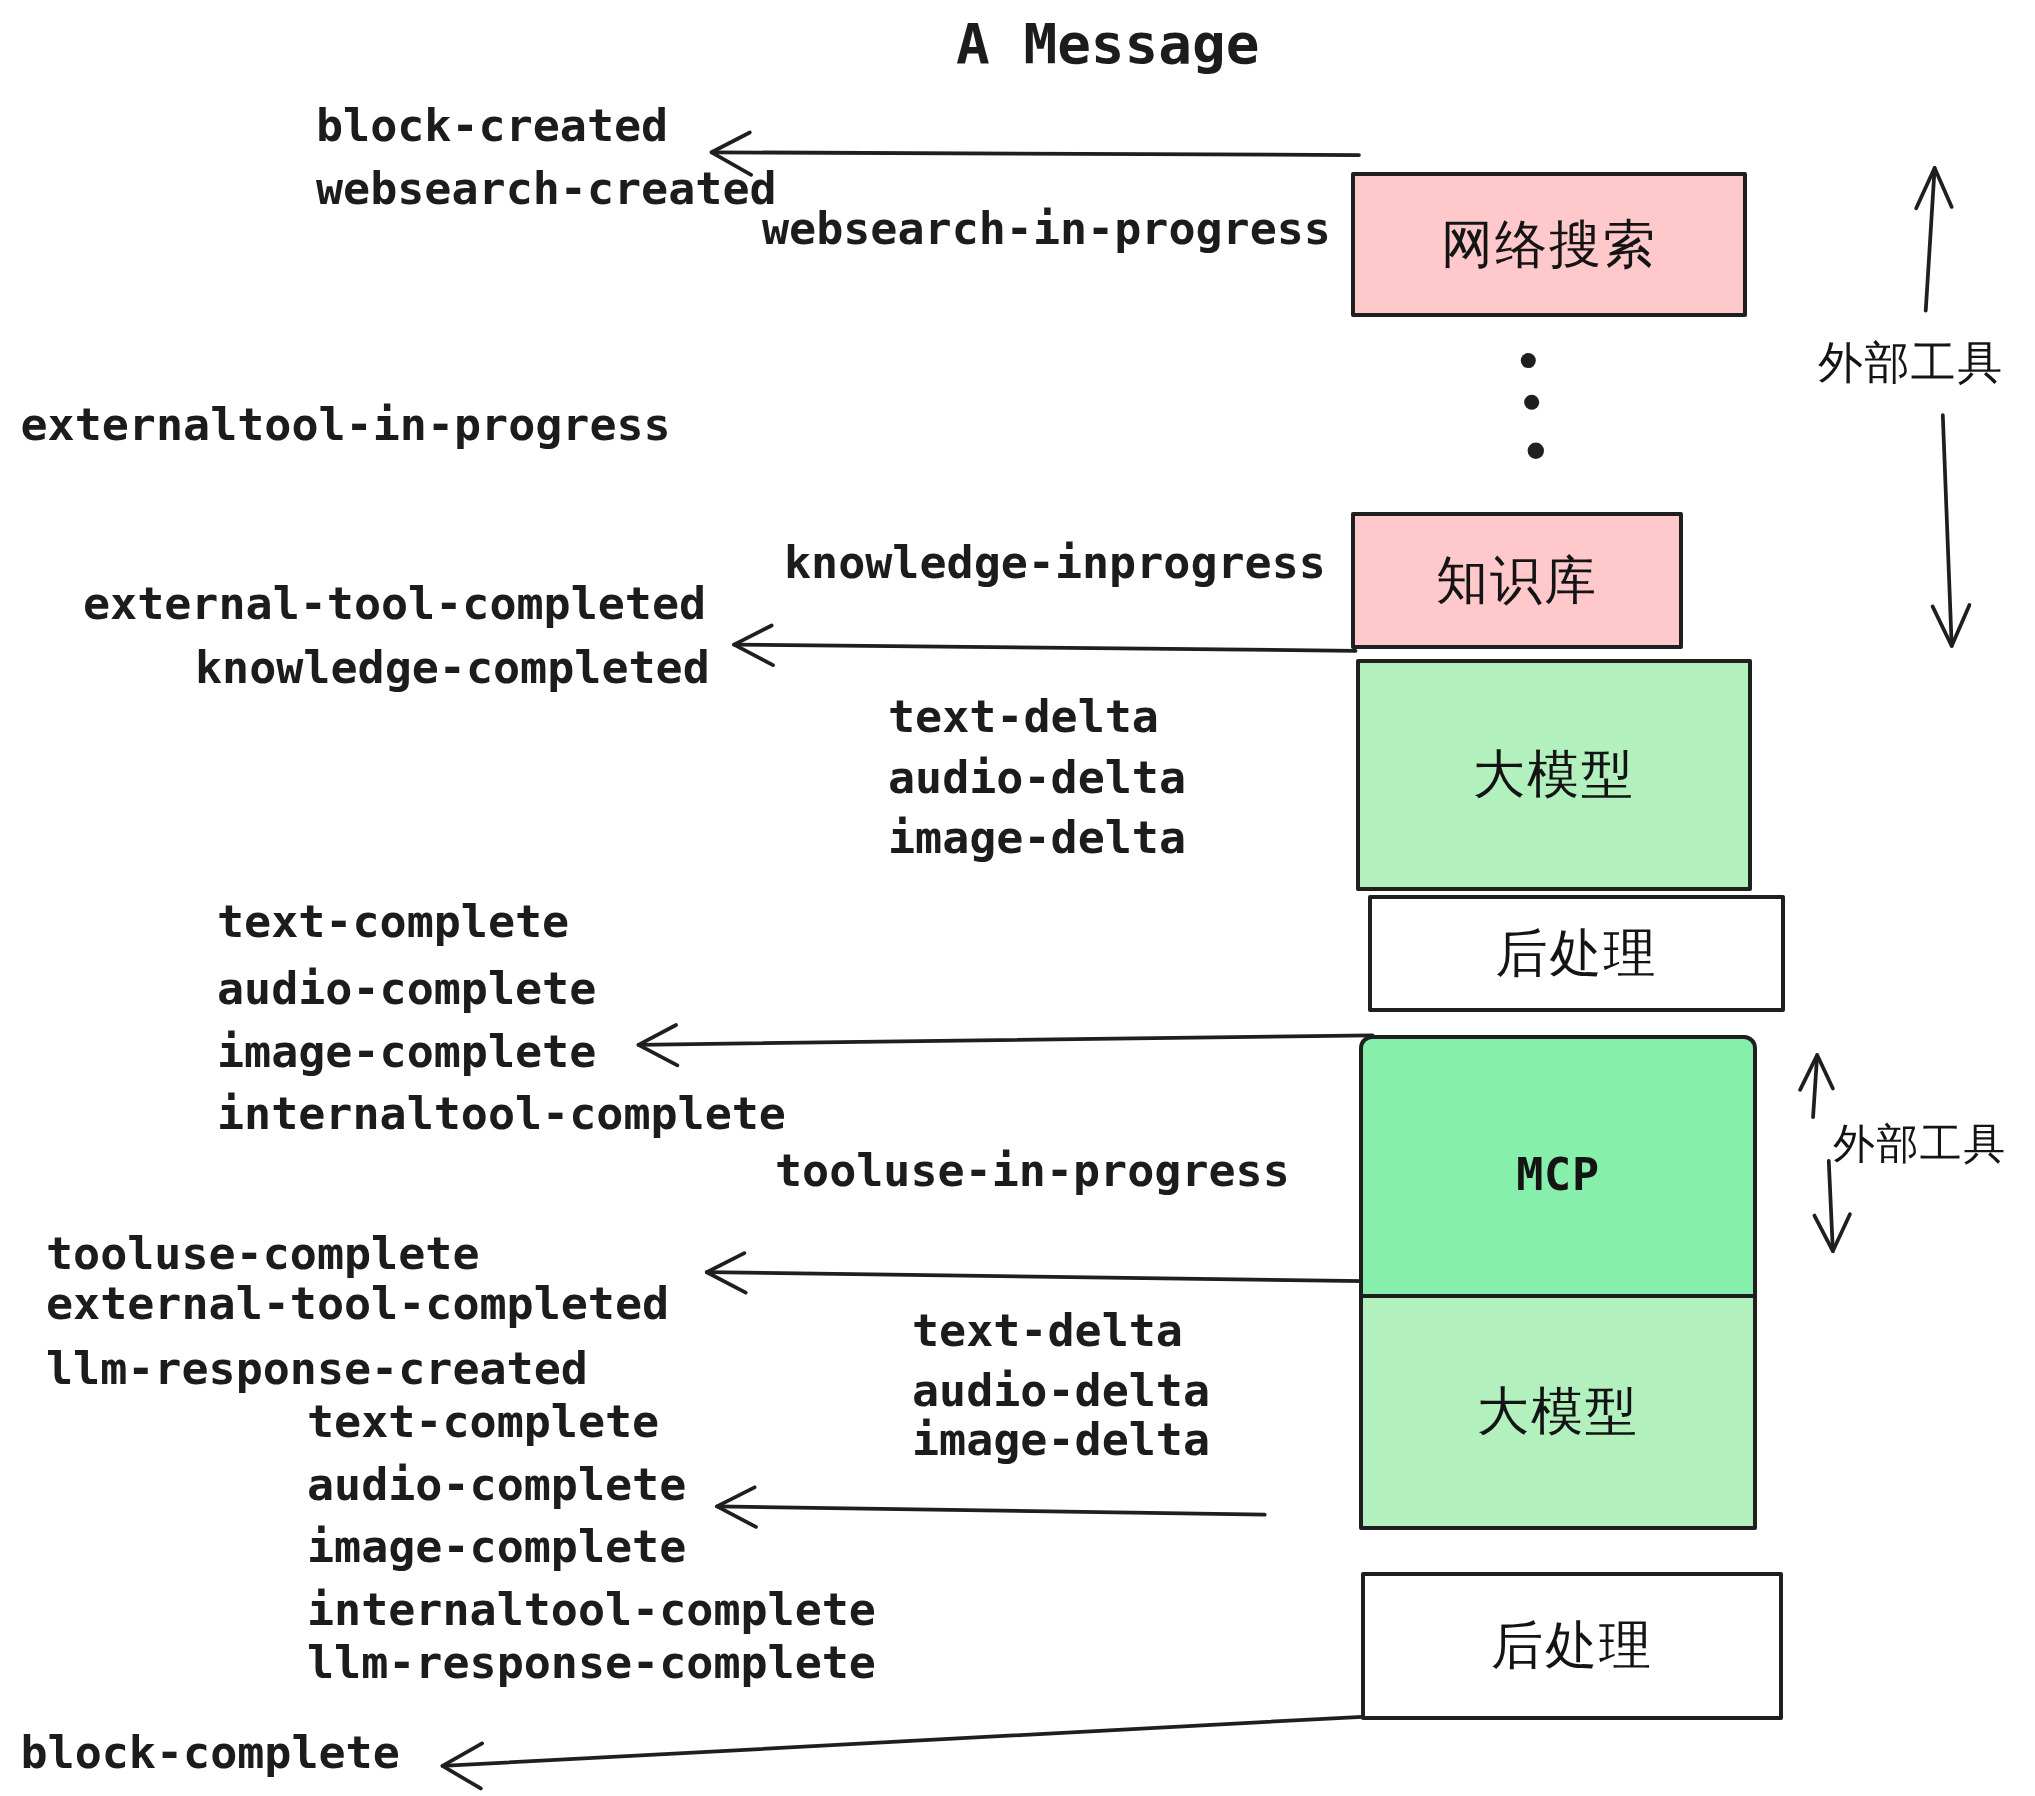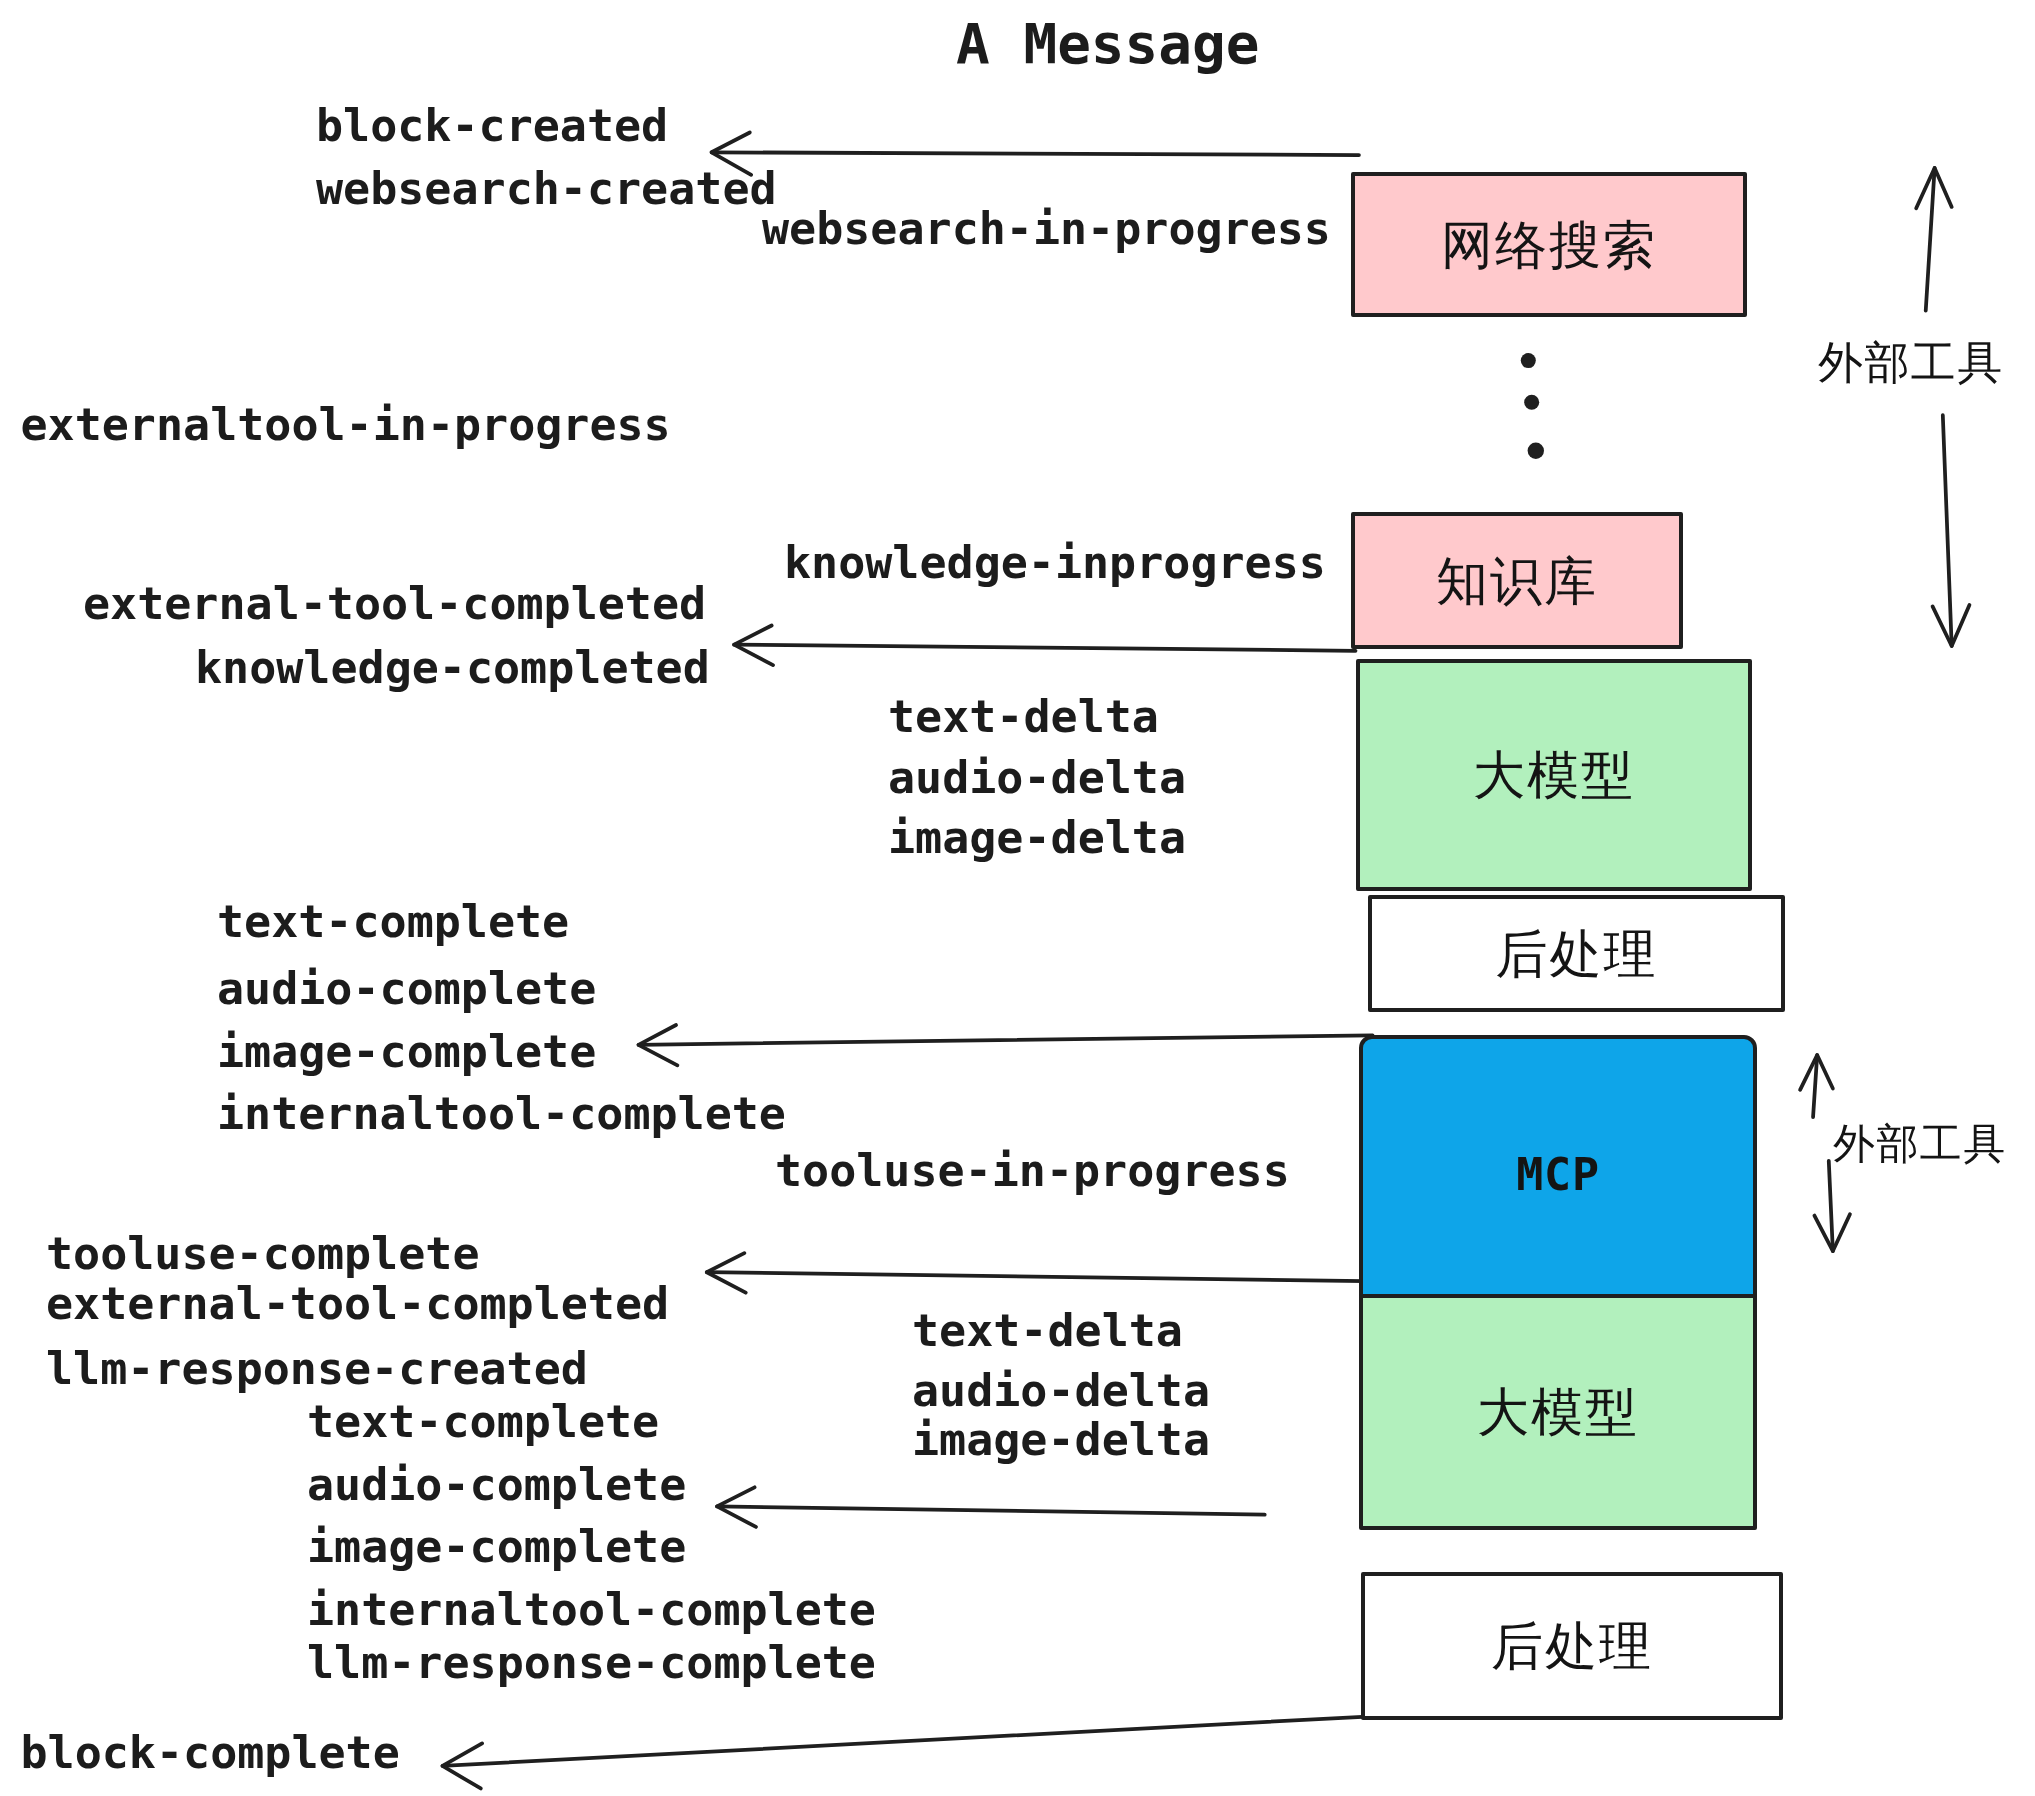--- a/index.html
+++ b/index.html
@@ -17,21 +17,21 @@
   }
   .evt{
     position:absolute;font-weight:bold;font-size:45px;line-height:1.12;color:#1c1c1c;white-space:nowrap;
     font-family:"DejaVu Sans Mono",monospace;
   }
   .box{
     position:absolute;box-sizing:border-box;border:4.1px solid #1f1f1f;border-radius:2px;
     display:flex;align-items:center;justify-content:center;background:#fff;
   }
   .box-label{
-    font-family:Liberation Sans, sans-serif;font-size:52px;line-height:1;color:#141414;
+    font-family:Liberation Serif, serif;font-size:52px;line-height:1;color:#141414;
     letter-spacing:2px;white-space:nowrap;
   }
   .box-label.mono{
     font-family:"DejaVu Sans Mono",monospace;font-weight:bold;font-size:45px;letter-spacing:0.7px;
   }
   .side-label{
     position:absolute;font-family:"Liberation Sans",sans-serif;font-size:45px;line-height:1;
     color:#141414;white-space:nowrap;letter-spacing:1.4px;
   }
 </style>
@@ -104,21 +104,21 @@
   </div>
 
   <div class="box" style="left: 1356px; top: 659px; width: 396px; height: 232px; background: rgb(178, 240, 189);">
     <span class="box-label">大模型</span>
   </div>
 
   <div class="box" style="left: 1368px; top: 895px; width: 417px; height: 117px; background: rgb(255, 255, 255);">
     <span class="box-label">后处理</span>
   </div>
 
-  <div class="box" style="left: 1359px; top: 1035px; width: 398px; height: 278px; background: #0ea5e9; border-radius: 13px;">
+  <div class="box" style="left: 1359px; top: 1035px; width: 398px; height: 278px; background: #86efac; border-radius: 13px;">
     <span class="box-label mono">MCP</span>
   </div>
 
   <div class="box" style="left: 1359px; top: 1294px; width: 398px; height: 236px; background: rgb(178, 240, 189);">
     <span class="box-label">大模型</span>
   </div>
 
   <div class="box" style="left: 1361px; top: 1572px; width: 422px; height: 148px; background: rgb(255, 255, 255);">
     <span class="box-label">后处理</span>
   </div>

